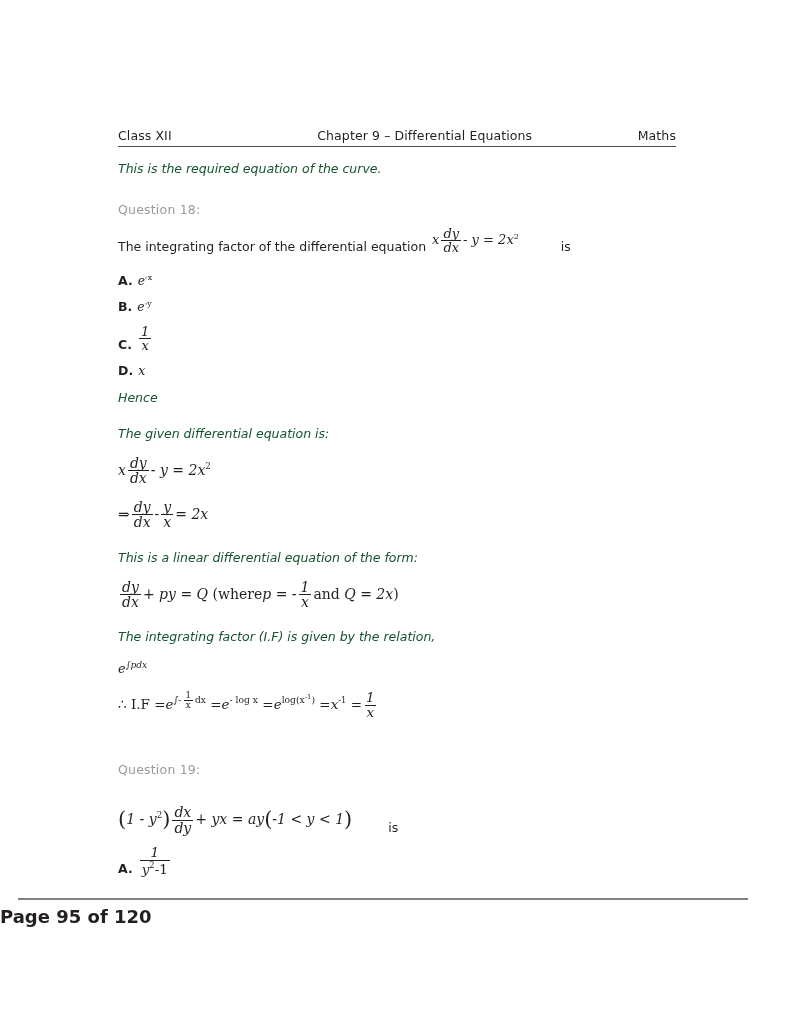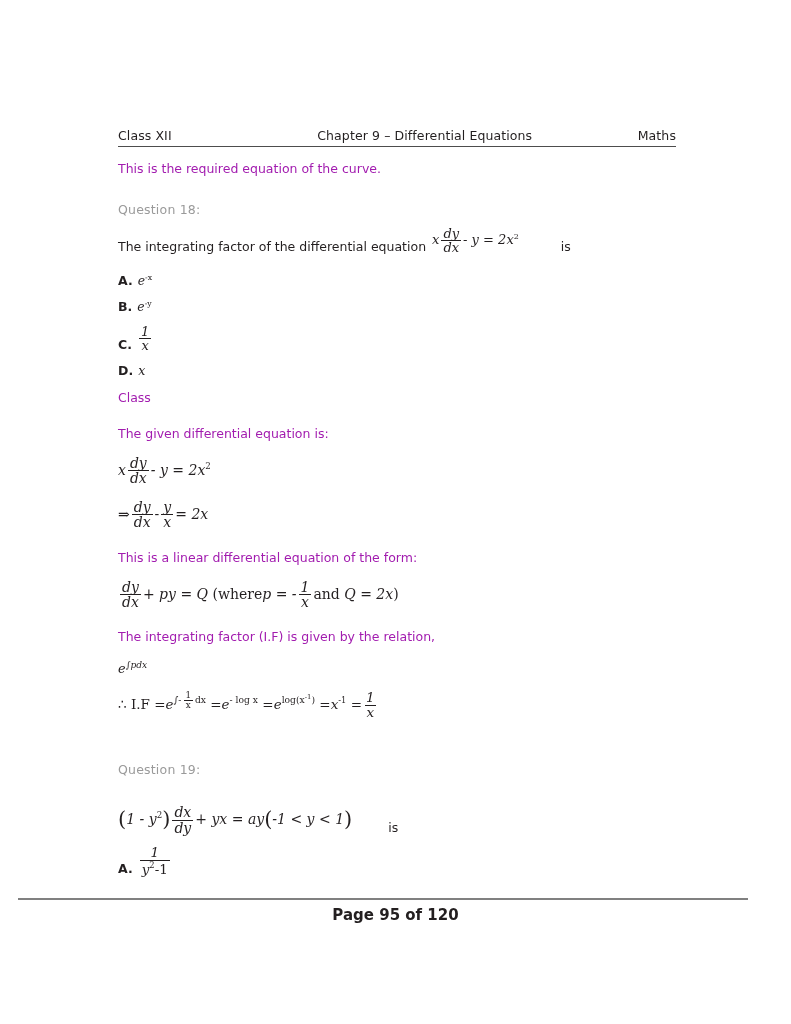--- a/index.html
+++ b/index.html
@@ -48,22 +48,23 @@
   
   .content {
     position: absolute;
     top: 160px;
     left: 118px;
     width: 600px;
   }
   .para {
     font-size: 12.5px;
     line-height: 1.45;
-    color: #a21caf;
+    color: #14532d;
     margin: 0;
+    font-style: italic;
   }
   .qlabel {
     font-size: 12.5px;
     font-weight: normal;
     color: #9a9a9a;
     letter-spacing: 0.2px;
     margin: 0;
   }
   .opt {
     font-size: 12.5px;
@@ -121,22 +122,22 @@
     top: 898px;
     left: 18px;
     width: 730px;
     border-bottom: 2.2px solid #808080;
   }
   .footer-text {
     position: absolute;
     top: 906px;
     left: 0;
     width: 791px;
-    text-align: center;
-    font-size: 15px;
+    text-align: left;
+    font-size: 18px;
     font-weight: bold;
     color: #231f20;
   }
 </style>
 </head>
 <body>
 
 <div class="page">
 
   <div class="header">
@@ -195,21 +196,21 @@
 
     <div class="spacer-sm"></div>
 
     <p class="opt">
       <span class="opt-letter">D.</span>
       <span class="math">x</span>
     </p>
 
     <div class="spacer-sm"></div>
 
-    <p class="para">Class</p>
+    <p class="para">Hence</p>
 
     <div class="spacer-md"></div>
 
     <p class="para">The given differential equation is:</p>
 
     <div class="spacer-sm"></div>
 
     <p class="eq-row math" style="font-size:14px;">
       <span>x</span><span class="mfrac">
           <span class="num">dy</span>

